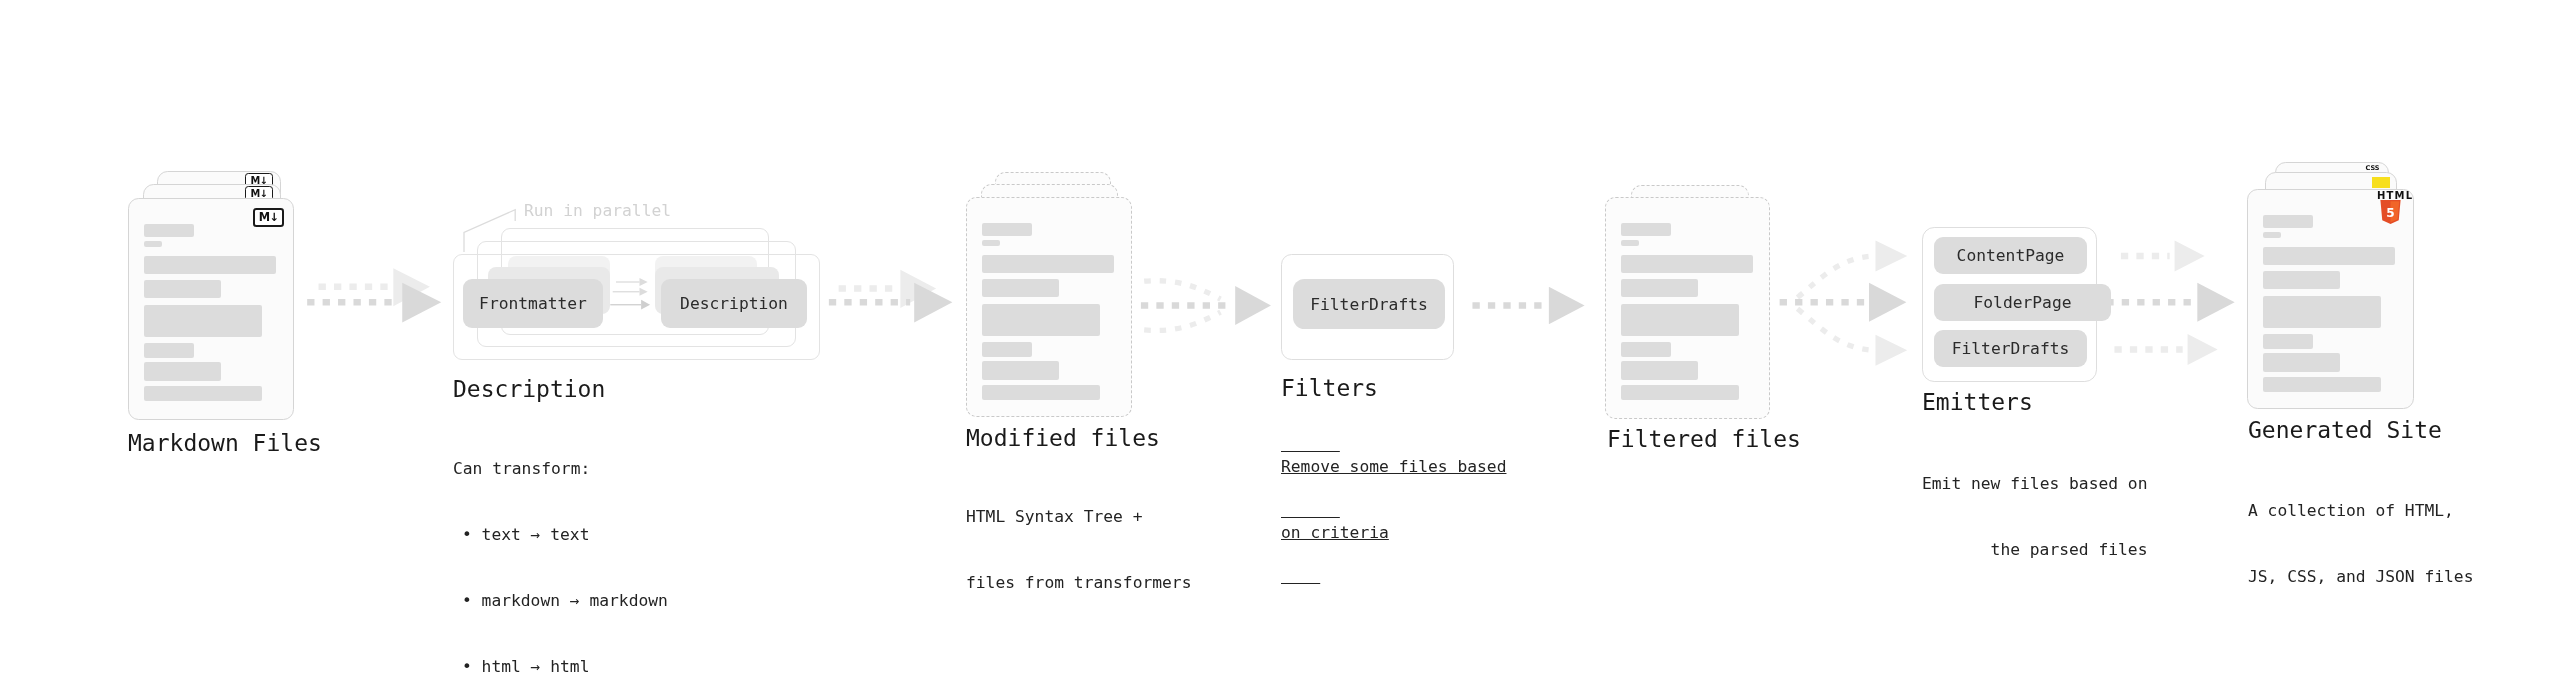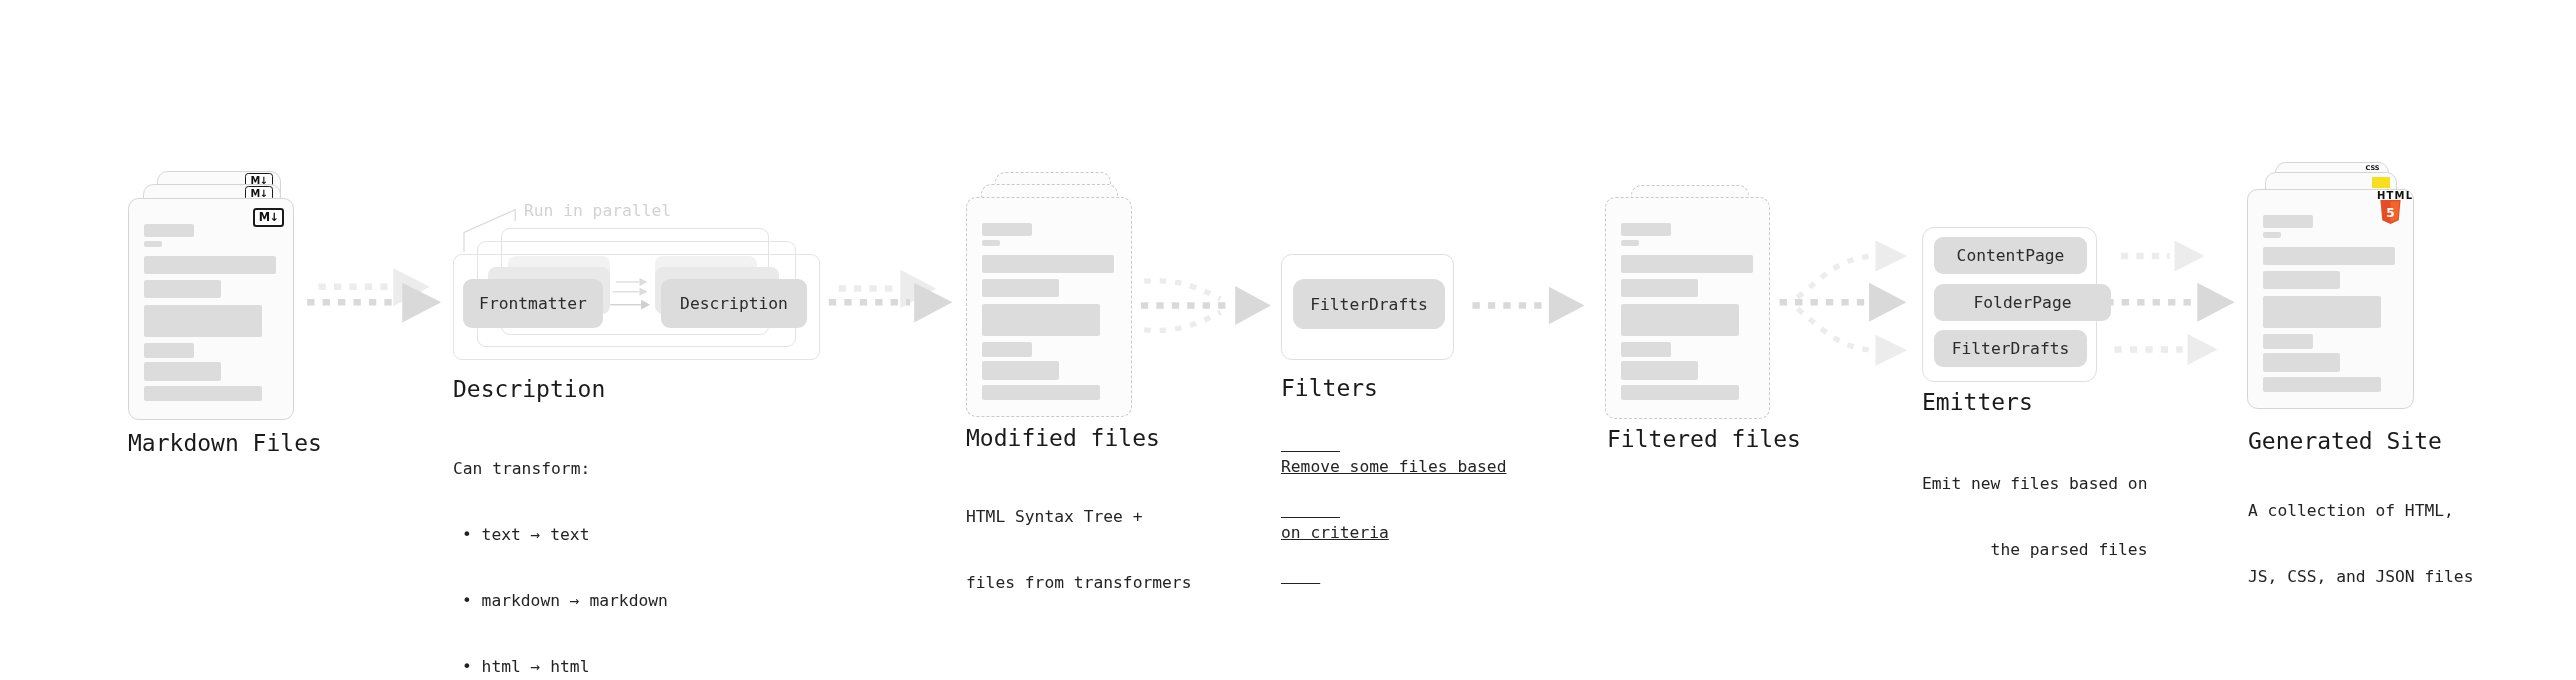--- a/index.html
+++ b/index.html
@@ -245,21 +245,21 @@
           <div class="bar" style="width: 50px; height: 13px; margin-top: 25px;"></div>
           <div class="bar" style="width: 18px; height: 5.7px; margin-top: 4.1px;"></div>
           <div class="bar" style="width: 132px; height: 18px; margin-top: 9px;"></div>
           <div class="bar" style="width: 77px; height: 18px; margin-top: 6.5px;"></div>
           <div class="bar" style="width: 118px; height: 32.5px; margin-top: 6.5px;"></div>
           <div class="bar" style="width: 50px; height: 14.6px; margin-top: 5.7px;"></div>
           <div class="bar" style="width: 77px; height: 19.5px; margin-top: 4.1px;"></div>
           <div class="bar" style="width: 118px; height: 15.4px; margin-top: 4.9px;"></div>
         </div>
     </div>
-    <div class="title" style="left:2248px;top:428px;text-align:right;">Generated Site</div>
+    <div class="title" style="left:2248px;top:417px;text-align:right;">Generated Site</div>
     <div class="body" style="left:2248px;top:456px;">
       <div>A collection of HTML,</div>
       <div>JS, CSS, and JSON files</div>
     </div>
   </div>
 
 </div>
 
 
 </body></html>

